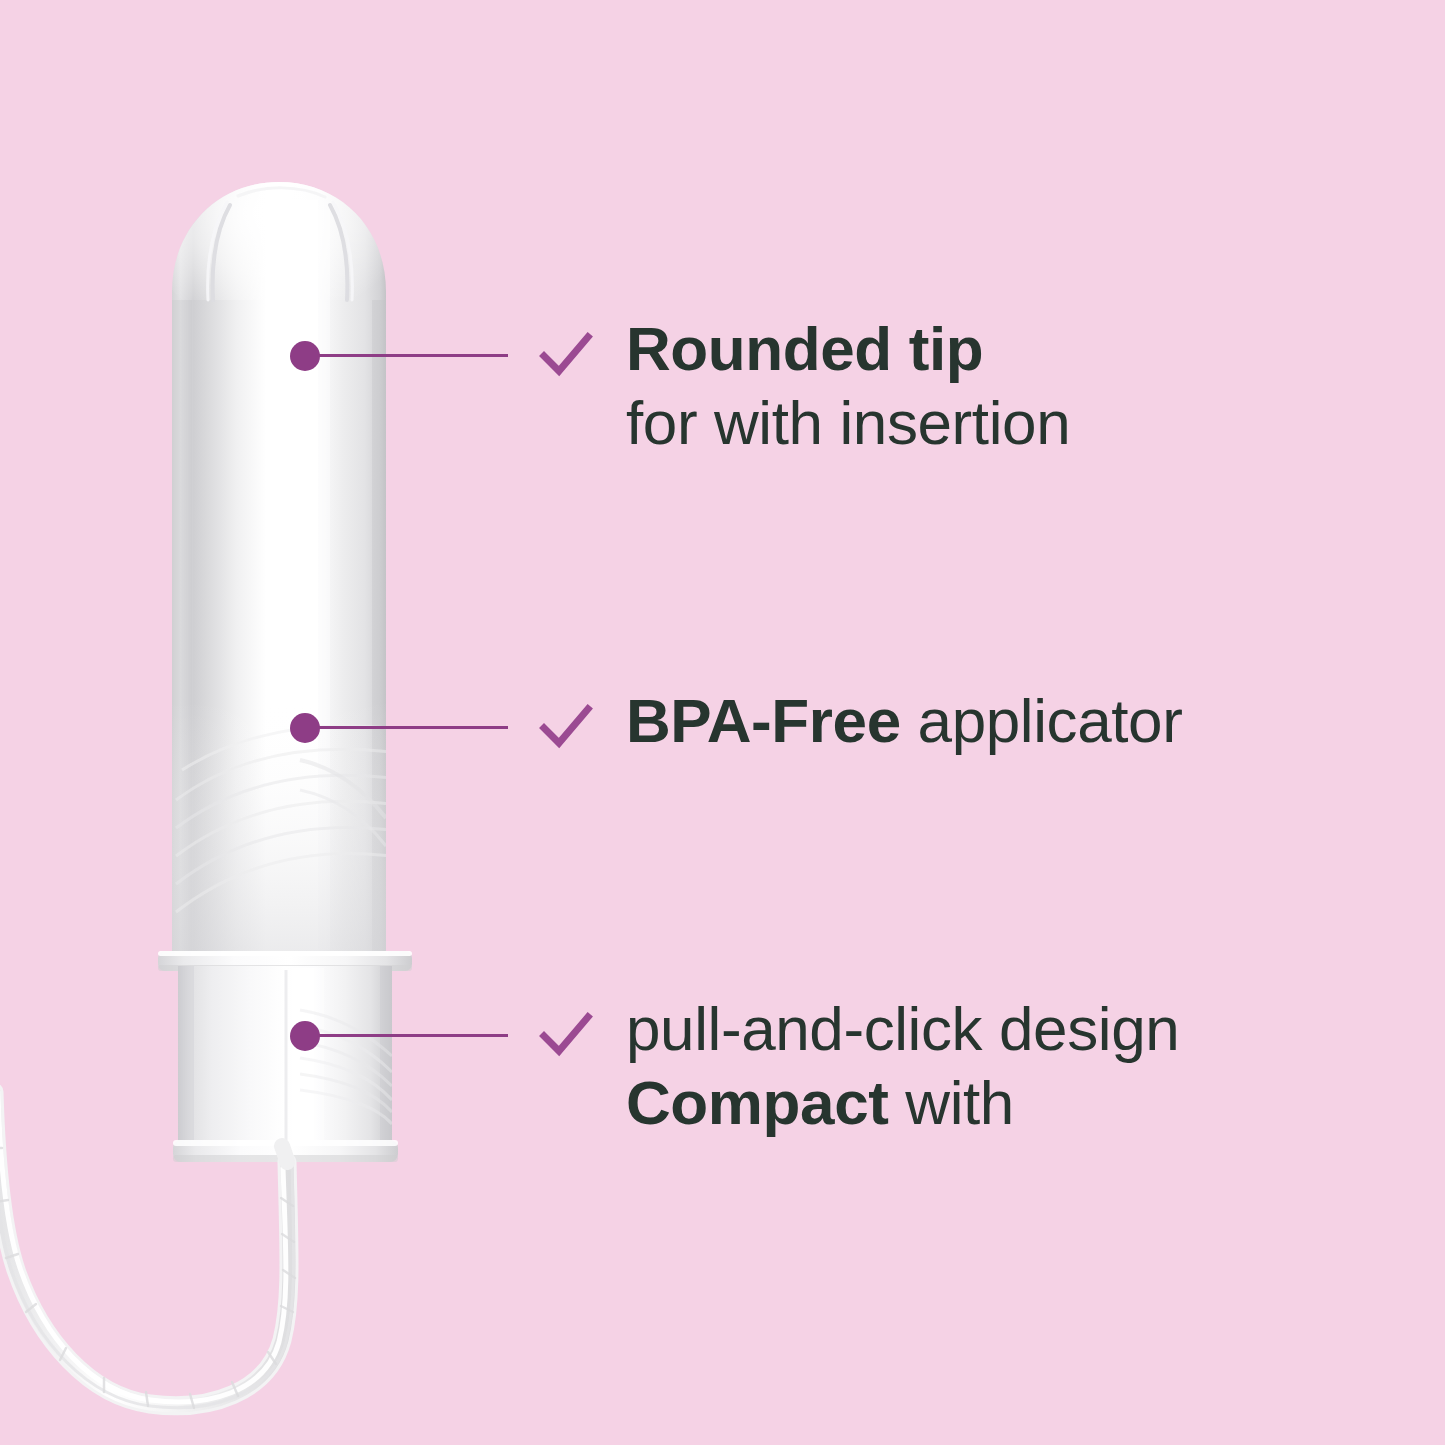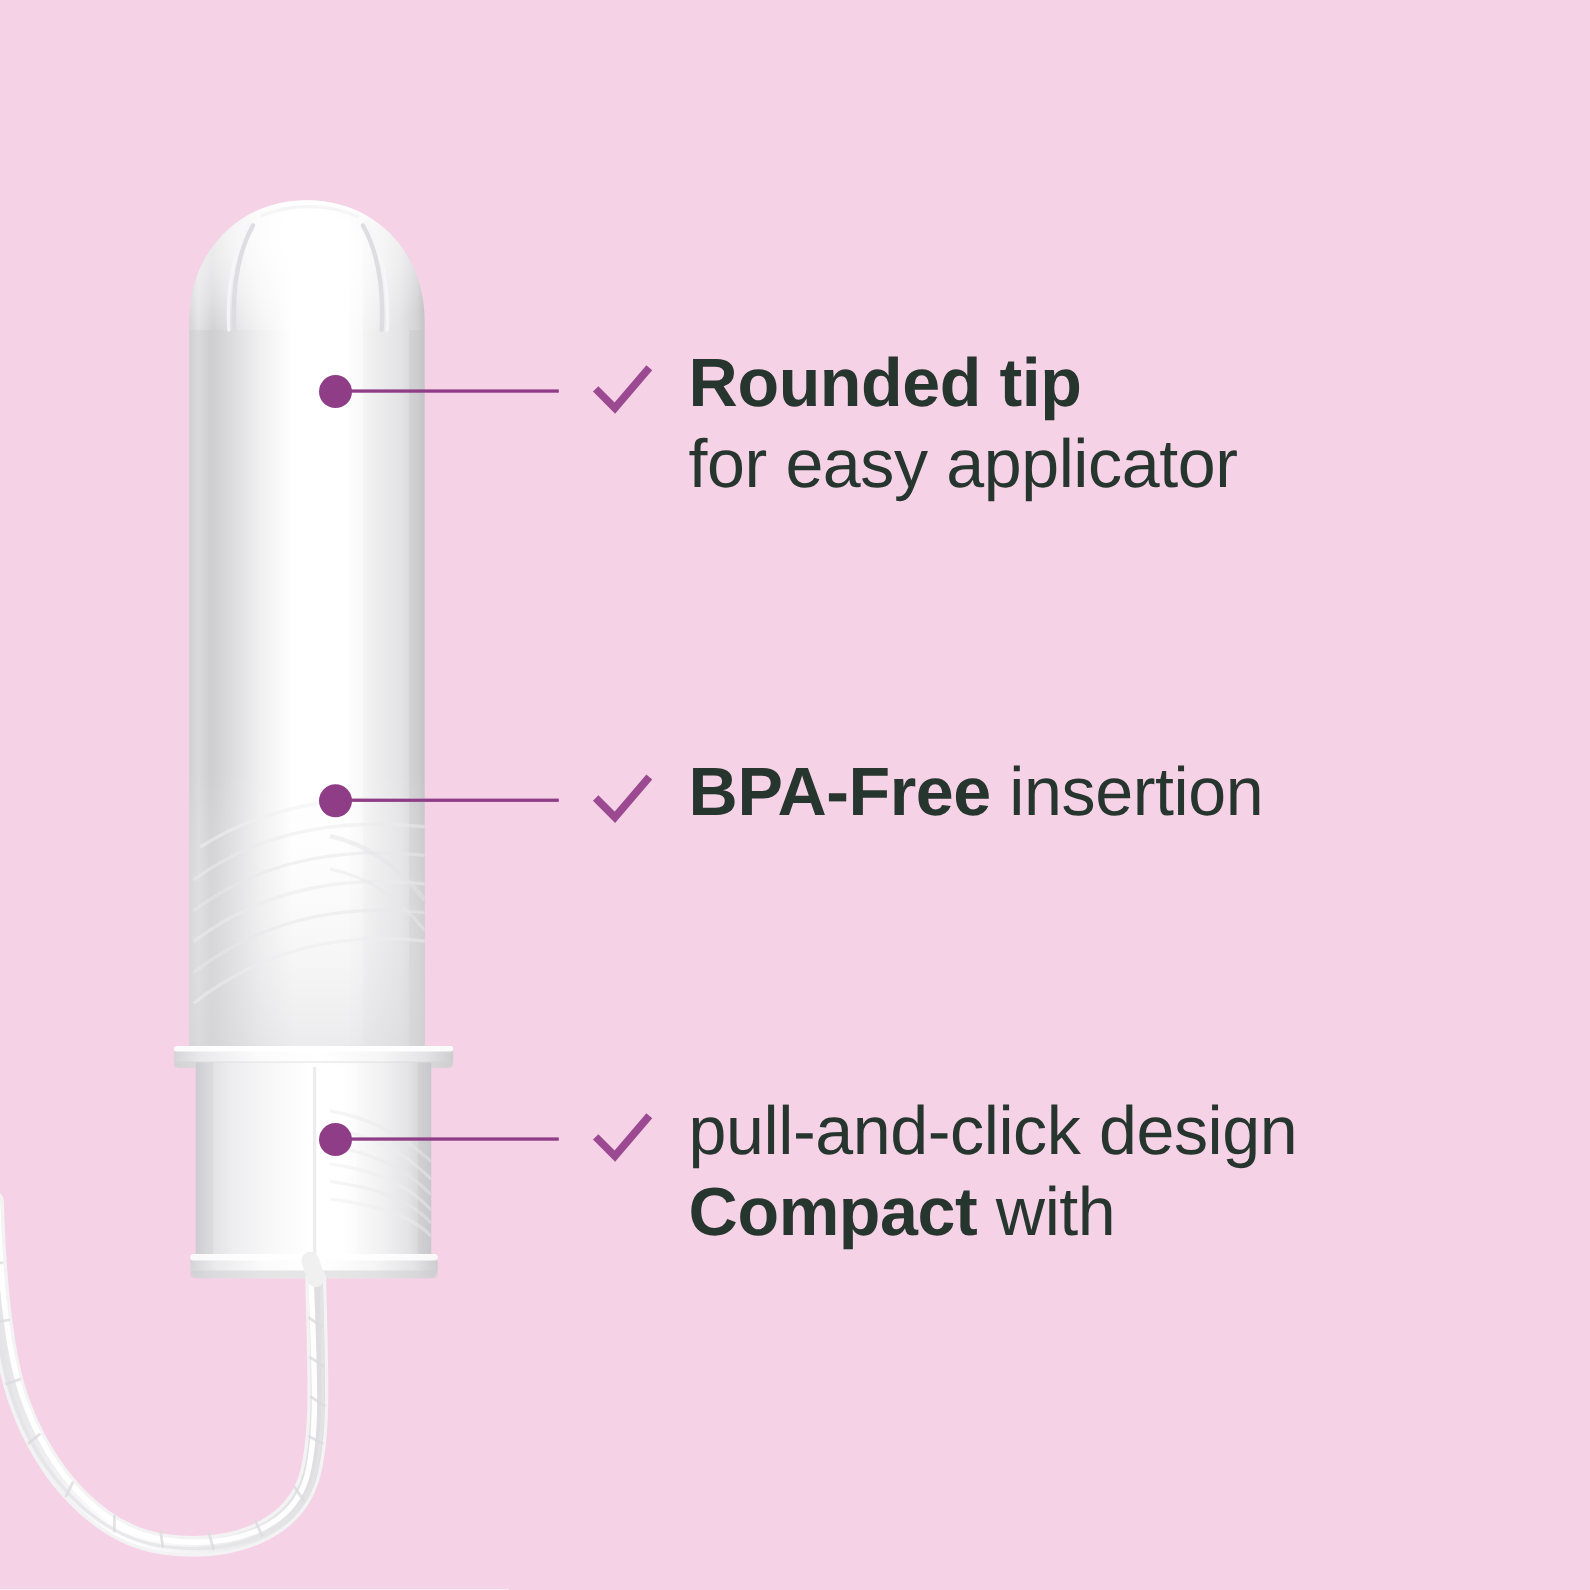--- a/index.html
+++ b/index.html
@@ -289,35 +289,35 @@
       <span class="leader" style="left:294px; top:338px; width:194px;"></span>
       <span class="check" style="left:518px; top:310px;">
         <svg viewBox="0 0 56 56" xmlns="http://www.w3.org/2000/svg">
           <path d="M6,30 L21,45 L50,11" fill="none" stroke="#9b4a92" stroke-width="7" stroke-linecap="square" stroke-linejoin="miter"></path>
         </svg>
       </span>
       <div class="ctext" style="left:606px; top:296px;">
         <span class="line">
           <span class="strong">Rounded tip</span><span></span>
         </span>
-        <span class="line">for easy applicator</span>
+        <span class="line">for with insertion</span>
       </div>
     </div>
 
     <div class="callout">
       <span class="dot" style="left:270px; top:697px;"></span>
       <span class="leader" style="left:294px; top:710px; width:194px;"></span>
       <span class="check" style="left:518px; top:682px;">
         <svg viewBox="0 0 56 56" xmlns="http://www.w3.org/2000/svg">
           <path d="M6,30 L21,45 L50,11" fill="none" stroke="#9b4a92" stroke-width="7" stroke-linecap="square" stroke-linejoin="miter"></path>
         </svg>
       </span>
       <div class="ctext" style="left:606px; top:668px;">
         <span class="line">
-          <span class="strong">BPA-Free</span><span> insertion</span>
+          <span class="strong">BPA-Free</span><span> applicator</span>
         </span>
       </div>
     </div>
 
     <div class="callout">
       <span class="dot" style="left:270px; top:1005px;"></span>
       <span class="leader" style="left:294px; top:1018px; width:194px;"></span>
       <span class="check" style="left:518px; top:990px;">
         <svg viewBox="0 0 56 56" xmlns="http://www.w3.org/2000/svg">
           <path d="M6,30 L21,45 L50,11" fill="none" stroke="#9b4a92" stroke-width="7" stroke-linecap="square" stroke-linejoin="miter"></path>

